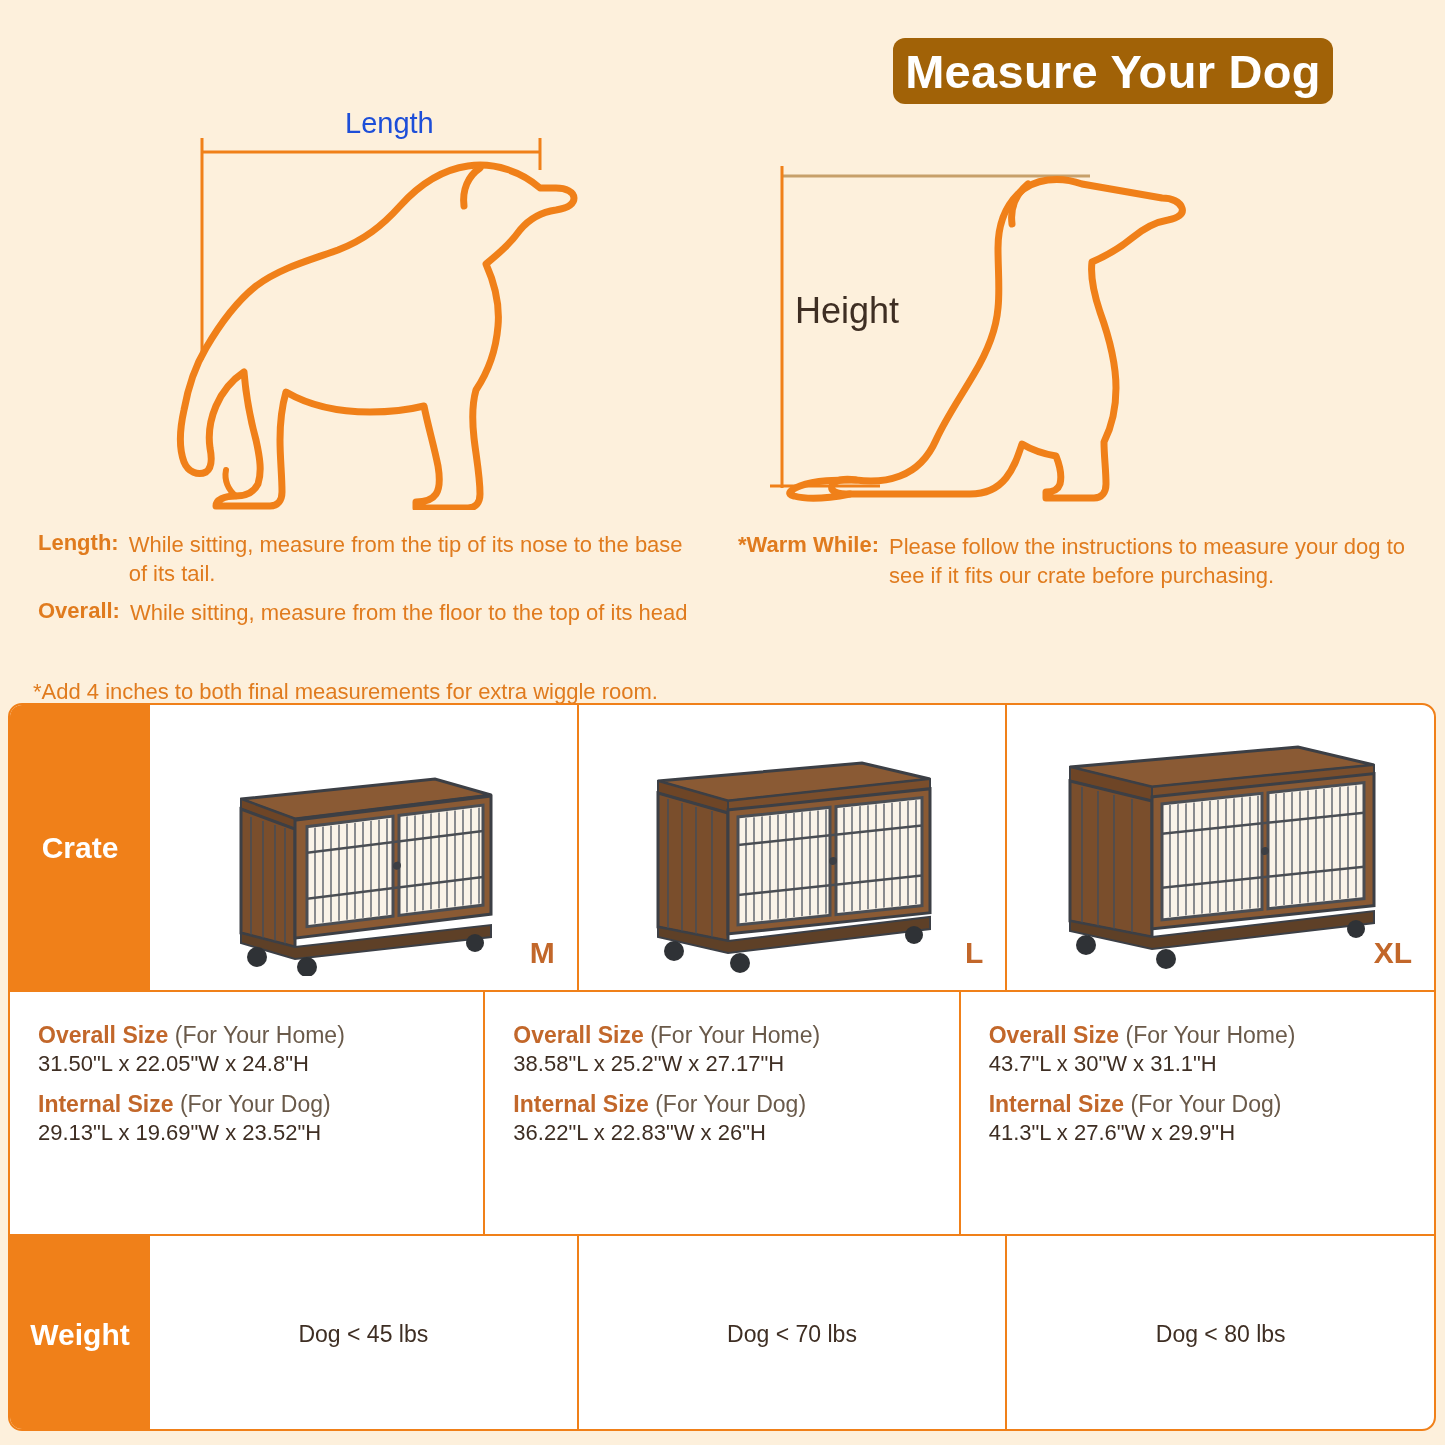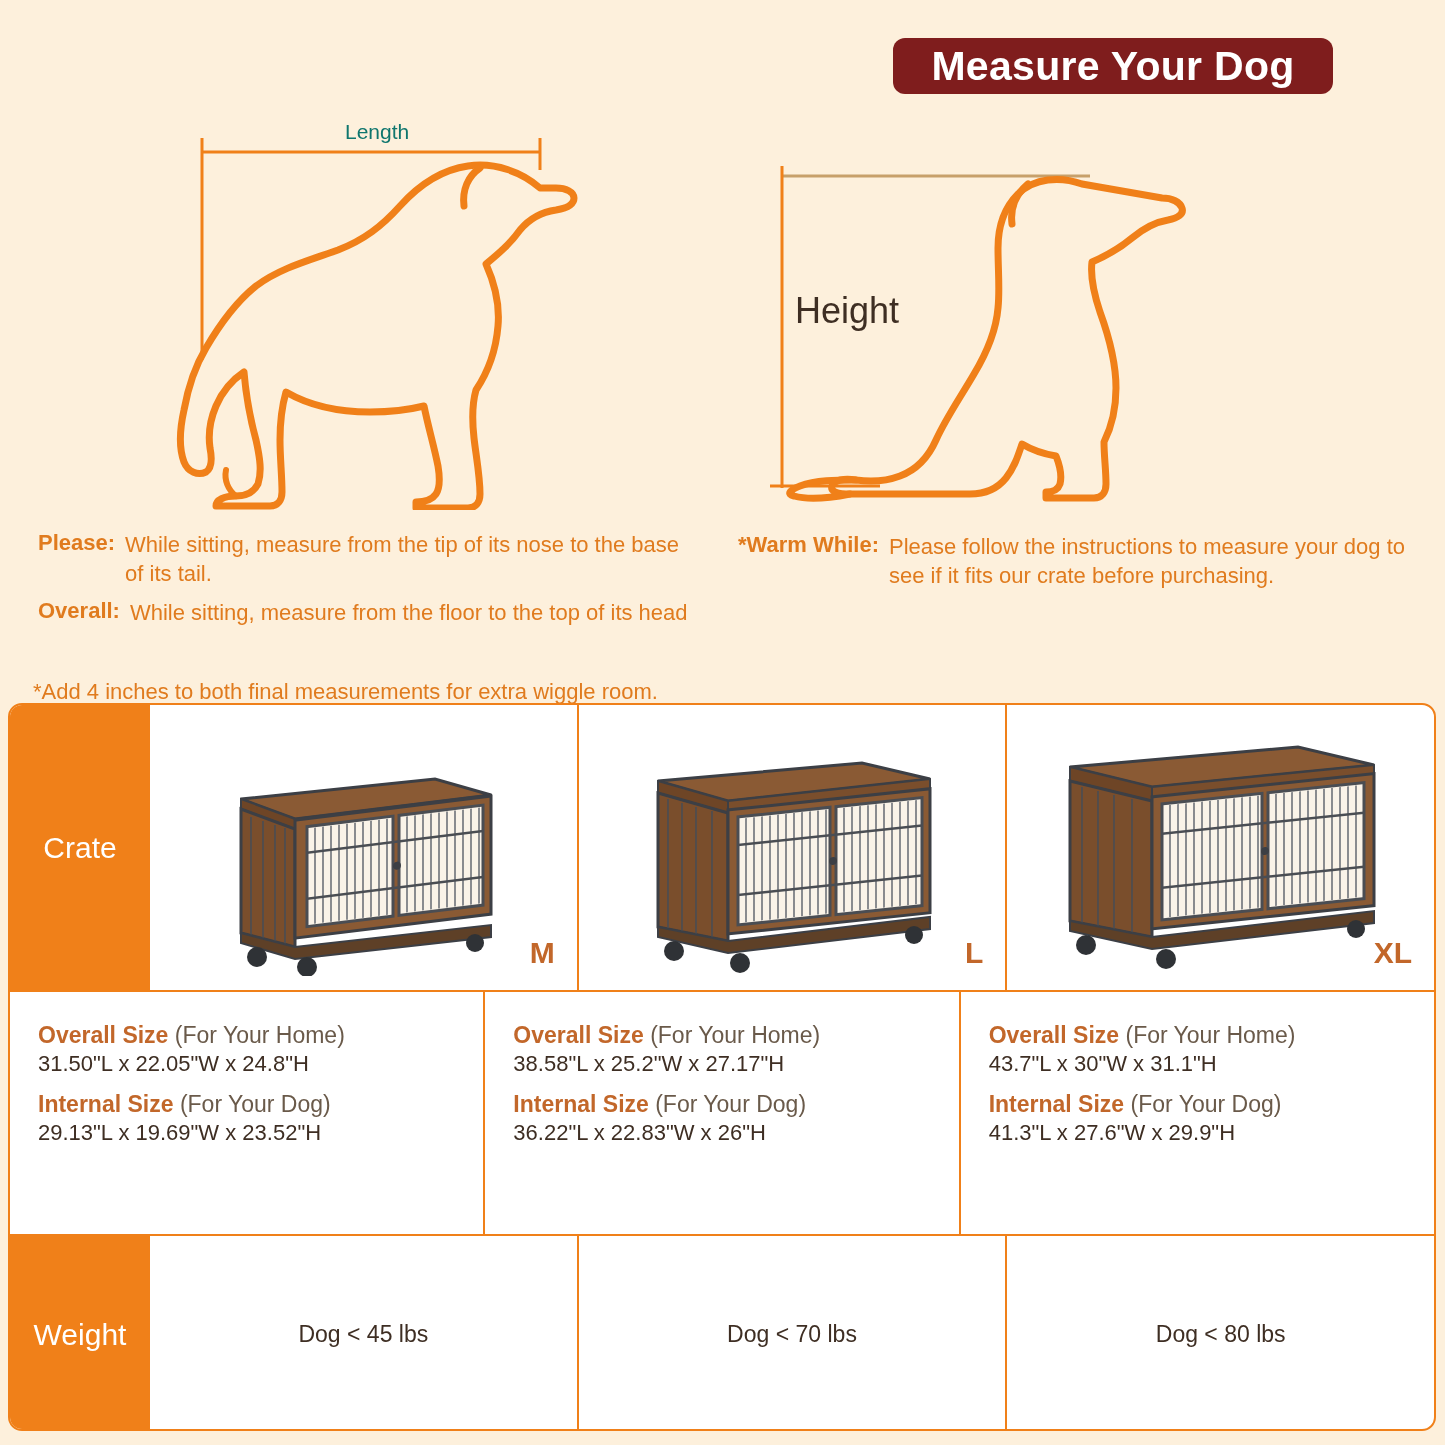--- a/index.html
+++ b/index.html
@@ -21,45 +21,45 @@
     height: 1445px;
     box-sizing: border-box;
   }
 
   
   .badge {
     position: absolute;
     top: 38px;
     left: 893px;
     width: 440px;
-    height: 56px;
-    background: #7f1d1d;
+    height: 66px;
+    background: #a16207;
     border-radius: 12px;
     color: #FFFFFF;
-    font-size: 41px;
+    font-size: 47px;
     font-weight: bold;
     display: flex;
     align-items: center;
     justify-content: center;
     letter-spacing: 0.3px;
   }
 
   
   .dog-panel {
     position: absolute;
   }
   #dog-length-panel { left: 150px; top: 110px; width: 470px; height: 400px; }
   #dog-height-panel { left: 760px; top: 150px; width: 470px; height: 360px; }
 
   .label-length {
     position: absolute;
     left: 345px;
-    top: 120px;
-    font-size: 21px;
-    color: #0f766e;
+    top: 107px;
+    font-size: 29px;
+    color: #1d4ed8;
   }
   .label-height {
     position: absolute;
     left: 795px;
     top: 290px;
     font-size: 36px;
     color: #3E2E23;
   }
 
   
@@ -124,21 +124,21 @@
   .row-crate { height: 285px; }
   .row-size  { height: 242px; }
   .row-weight{ height: 197px; }
 
   .rowhead {
     width: 140px;
     flex: 0 0 140px;
     background: #F08019;
     color: #FFFFFF;
     font-size: 30px;
-    font-weight: normal;
+    font-weight: bold;
     display: flex;
     align-items: center;
     justify-content: center;
   }
   .cell {
     flex: 1 1 0;
     border-right: 2px solid #F08019;
     position: relative;
     box-sizing: border-box;
   }
@@ -255,21 +255,21 @@
 
       <path d="M268 34 C 256 44, 250 58, 252 74" fill="none" stroke="#F08019" stroke-width="7" stroke-linecap="round"></path>
 
       <path d="M96 330 C 76 330, 56 330, 40 336 C 30 340, 26 344, 34 346
                C 48 350, 70 348, 90 344" fill="none" stroke="#F08019" stroke-width="7" stroke-linecap="round"></path>
     </svg>
   </div>
 
   <div class="desc-left">
     <div class="desc-row">
-      <div class="desc-key">Please:</div>
+      <div class="desc-key">Length:</div>
       <div class="desc-val">While sitting, measure from the tip of its nose to the base of its tail.</div>
     </div>
     <div class="desc-row">
       <div class="desc-key">Overall:</div>
       <div class="desc-val">While sitting, measure from the floor to the top of its head</div>
     </div>
   </div>
 
   <div class="note">*Add 4 inches to both final measurements for extra wiggle room.</div>
 

